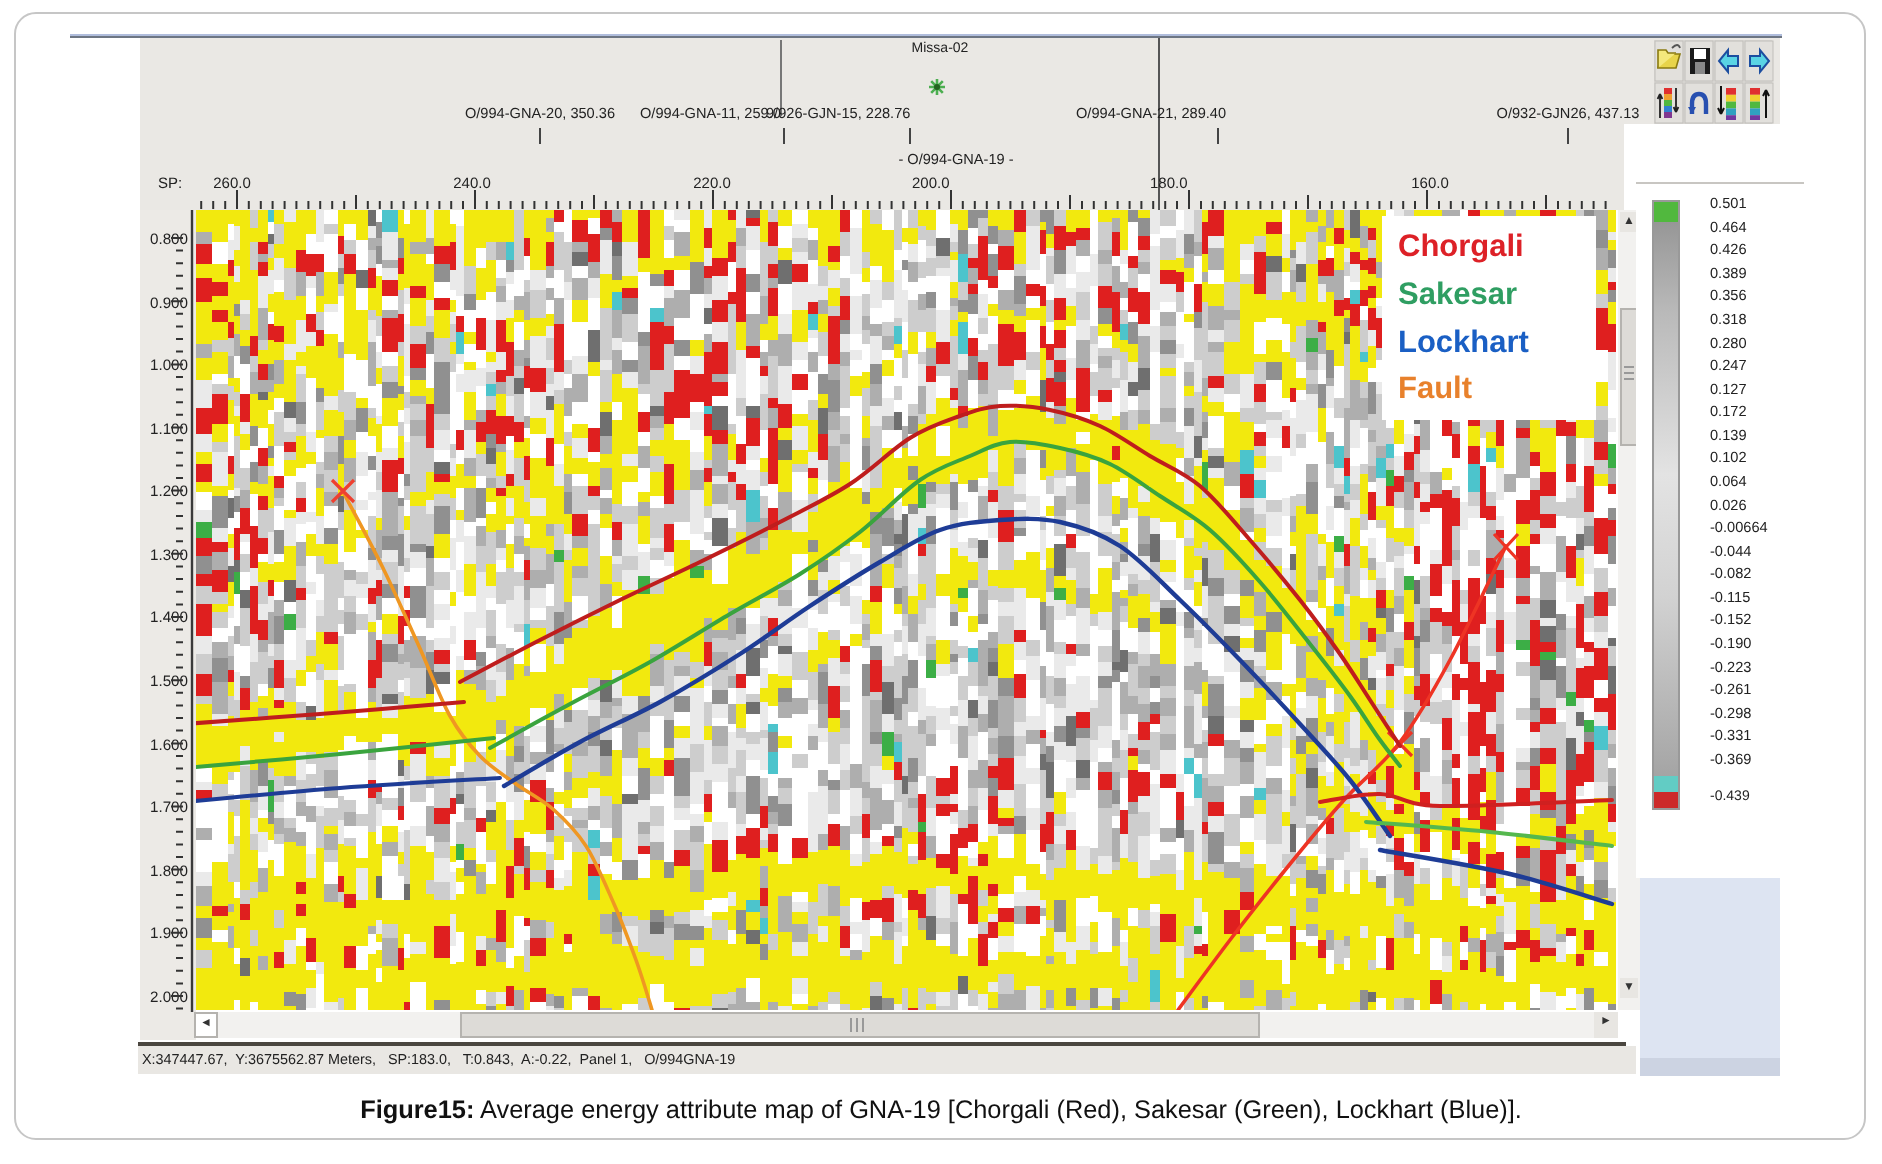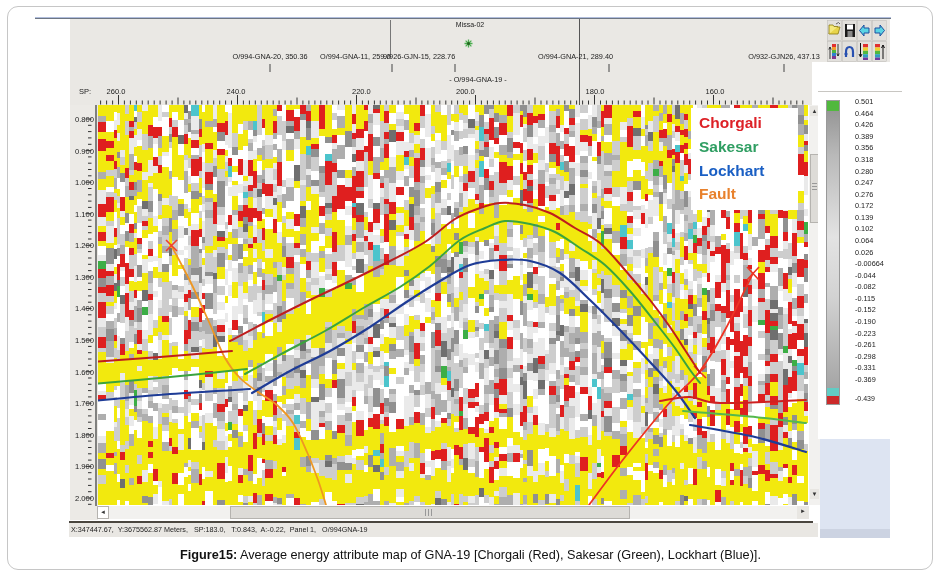--- a/index.html
+++ b/index.html
@@ -41,23 +41,23 @@
 <svg class="a" style="left:0;top:0" width="941" height="110" viewBox="0 0 941 110">
 <path stroke="#444" stroke-width="1" d="M270 64V72 M392 64V72 M455 64V72 M609 64V72 M784 64V72"></path>
 </svg>
 
 <div class="a" style="left:408px;top:75px;width:140px;text-align:center;font-size:7.3px;color:#222">- O/994-GNA-19 -</div>
 
 <div class="a" style="left:79px;top:87px;font-size:7.5px;color:#222">SP:</div>
 
 <div style="position:absolute;left:96px;top:87px;width:40px;text-align:center;font-size:7.5px;color:#222">260.0</div>
 <div style="position:absolute;left:216px;top:87px;width:40px;text-align:center;font-size:7.5px;color:#222">240.0</div>
-<div style="position:absolute;left:352px;top:87px;width:40px;text-align:left;font-size:7.5px;color:#222">220.0</div>
+<div style="position:absolute;left:336px;top:87px;width:40px;text-align:center;font-size:7.5px;color:#222">220.0</div>
 <div style="position:absolute;left:456px;top:87px;width:40px;text-align:left;font-size:7.5px;color:#222">200.0</div>
-<div style="position:absolute;left:575px;top:87px;width:40px;text-align:center;font-size:7.5px;color:#222">180.0</div>
+<div style="position:absolute;left:575px;top:87px;width:40px;font-size:7.5px;color:#222">180.0</div>
 <div style="position:absolute;left:695px;top:87px;width:40px;text-align:center;font-size:7.5px;color:#222">160.0</div>
 
 <svg class="a" style="left:0;top:0" width="941" height="110" viewBox="0 0 941 110">
     <path stroke="#333333" stroke-width="1" fill="none" d="M802.8 100.5V104.5M796.8 100.5V104.5M790.9 100.5V104.5M784.9 100.5V104.5M779.0 100.5V104.5M773.0 97.5V104.5M767.0 100.5V104.5M761.1 100.5V104.5M755.2 100.5V104.5M749.2 100.5V104.5M743.2 100.5V104.5M737.3 100.5V104.5M731.4 100.5V104.5M725.4 100.5V104.5M719.5 100.5V104.5M713.5 95V104.5M707.5 100.5V104.5M701.6 100.5V104.5M695.6 100.5V104.5M689.7 100.5V104.5M683.8 100.5V104.5M677.8 100.5V104.5M671.9 100.5V104.5M665.9 100.5V104.5M660.0 100.5V104.5M654.0 97.5V104.5M648.0 100.5V104.5M642.1 100.5V104.5M636.1 100.5V104.5M630.2 100.5V104.5M624.2 100.5V104.5M618.3 100.5V104.5M612.4 100.5V104.5M606.4 100.5V104.5M600.5 100.5V104.5M594.5 95V104.5M588.5 100.5V104.5M582.6 100.5V104.5M576.6 100.5V104.5M570.7 100.5V104.5M564.8 100.5V104.5M558.8 100.5V104.5M552.9 100.5V104.5M546.9 100.5V104.5M541.0 100.5V104.5M535.0 97.5V104.5M529.0 100.5V104.5M523.1 100.5V104.5M517.1 100.5V104.5M511.2 100.5V104.5M505.2 100.5V104.5M499.3 100.5V104.5M493.4 100.5V104.5M487.4 100.5V104.5M481.4 100.5V104.5M475.5 95V104.5M469.6 100.5V104.5M463.6 100.5V104.5M457.6 100.5V104.5M451.7 100.5V104.5M445.8 100.5V104.5M439.8 100.5V104.5M433.9 100.5V104.5M427.9 100.5V104.5M421.9 100.5V104.5M416.0 97.5V104.5M410.1 100.5V104.5M404.1 100.5V104.5M398.1 100.5V104.5M392.2 100.5V104.5M386.2 100.5V104.5M380.3 100.5V104.5M374.4 100.5V104.5M368.4 100.5V104.5M362.4 100.5V104.5M356.5 95V104.5M350.6 100.5V104.5M344.6 100.5V104.5M338.6 100.5V104.5M332.7 100.5V104.5M326.8 100.5V104.5M320.8 100.5V104.5M314.9 100.5V104.5M308.9 100.5V104.5M302.9 100.5V104.5M297.0 97.5V104.5M291.0 100.5V104.5M285.1 100.5V104.5M279.1 100.5V104.5M273.2 100.5V104.5M267.2 100.5V104.5M261.3 100.5V104.5M255.3 100.5V104.5M249.4 100.5V104.5M243.4 100.5V104.5M237.5 95V104.5M231.5 100.5V104.5M225.6 100.5V104.5M219.7 100.5V104.5M213.7 100.5V104.5M207.8 100.5V104.5M201.8 100.5V104.5M195.8 100.5V104.5M189.9 100.5V104.5M183.9 100.5V104.5M178.0 97.5V104.5M172.1 100.5V104.5M166.1 100.5V104.5M160.1 100.5V104.5M154.2 100.5V104.5M148.2 100.5V104.5M142.3 100.5V104.5M136.3 100.5V104.5M130.4 100.5V104.5M124.4 100.5V104.5M118.5 95V104.5M112.6 100.5V104.5M106.6 100.5V104.5M100.6 100.5V104.5"></path>
   </svg>
 
 <div style="position:absolute;right:847px;top:115px;font-size:7.6px;color:#222">0.800</div>
 <div style="position:absolute;right:847px;top:147px;font-size:7.6px;color:#222">0.900</div>
 <div style="position:absolute;right:847px;top:178px;font-size:7.6px;color:#222">1.000</div>
 <div style="position:absolute;right:847px;top:210px;font-size:7.6px;color:#222">1.100</div>
@@ -233,21 +233,21 @@
 <div class="a" style="left:827px;top:396px;width:12px;height:8px;background:#cc2a2a"></div>
 
 <div style="position:absolute;left:855px;top:97.0px;font-size:7.3px;color:#222">0.501</div>
 <div style="position:absolute;left:855px;top:108.6px;font-size:7.3px;color:#222">0.464</div>
 <div style="position:absolute;left:855px;top:120.2px;font-size:7.3px;color:#222">0.426</div>
 <div style="position:absolute;left:855px;top:131.7px;font-size:7.3px;color:#222">0.389</div>
 <div style="position:absolute;left:855px;top:143.3px;font-size:7.3px;color:#222">0.356</div>
 <div style="position:absolute;left:855px;top:154.9px;font-size:7.3px;color:#222">0.318</div>
 <div style="position:absolute;left:855px;top:166.5px;font-size:7.3px;color:#222">0.280</div>
 <div style="position:absolute;left:855px;top:178.1px;font-size:7.3px;color:#222">0.247</div>
-<div style="position:absolute;left:855px;top:189.6px;font-size:7.3px;color:#222">0.276</div>
+<div style="position:absolute;left:855px;top:189.6px;font-size:7.3px;color:#222">0.127</div>
 <div style="position:absolute;left:855px;top:201.2px;font-size:7.3px;color:#222">0.172</div>
 <div style="position:absolute;left:855px;top:212.8px;font-size:7.3px;color:#222">0.139</div>
 <div style="position:absolute;left:855px;top:224.4px;font-size:7.3px;color:#222">0.102</div>
 <div style="position:absolute;left:855px;top:236.0px;font-size:7.3px;color:#222">0.064</div>
 <div style="position:absolute;left:855px;top:247.5px;font-size:7.3px;color:#222">0.026</div>
 <div style="position:absolute;left:855px;top:259.1px;font-size:7.3px;color:#222">-0.00664</div>
 <div style="position:absolute;left:855px;top:270.7px;font-size:7.3px;color:#222">-0.044</div>
 <div style="position:absolute;left:855px;top:282.3px;font-size:7.3px;color:#222">-0.082</div>
 <div style="position:absolute;left:855px;top:293.9px;font-size:7.3px;color:#222">-0.115</div>
 <div style="position:absolute;left:855px;top:305.4px;font-size:7.3px;color:#222">-0.152</div>

